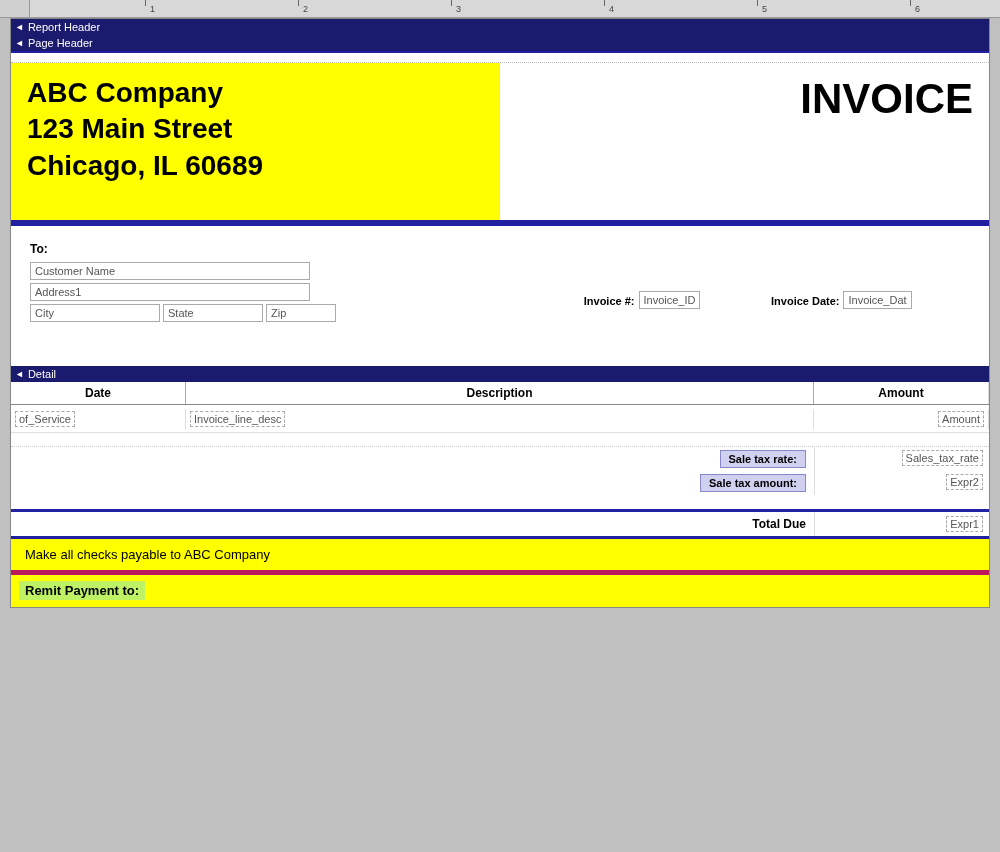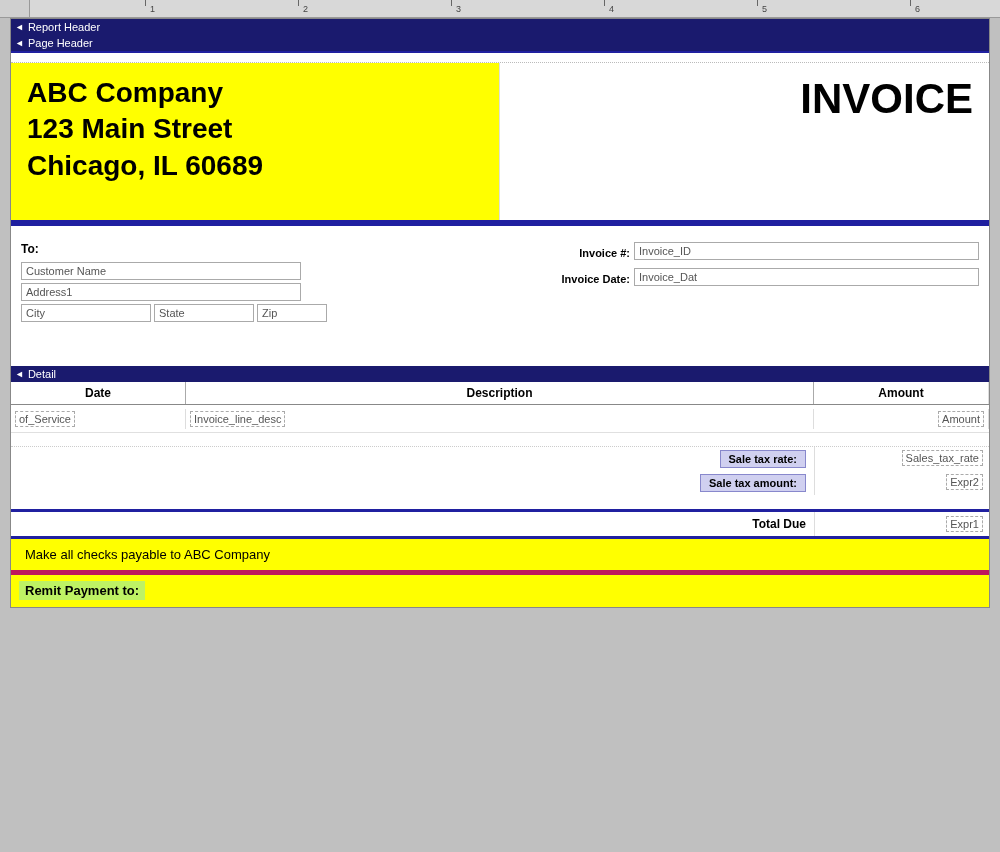--- a/index.html
+++ b/index.html
@@ -234,34 +234,34 @@
     </div>
     <div class="invoice-title-block">
       <div class="invoice-title">INVOICE</div>
     </div>
   </div>
 
   <div class="blue-divider"></div>
 
   <div class="grid-area" style="height:10px;"></div>
 
-  <div style="display:grid; grid-template-columns:1fr 1fr; min-height:130px;" class="grid-area">
+  <div style="display:grid; grid-template-columns:1fr 1fr; min-height:130px;margin-left:9px;" class="grid-area">
 
     <div style="padding:6px 10px;">
       <div style="font-weight:bold; font-size:12px; margin-bottom:6px;">To:</div>
       <div class="field-box" style="width:280px;">Customer Name</div>
       <div class="field-box" style="width:280px; margin-top:3px;">Address1</div>
       <div style="display:grid; grid-template-columns:130px 100px 70px; gap:3px; margin-top:3px;">
         <div class="field-box">City</div>
         <div class="field-box">State</div>
         <div class="field-box">Zip</div>
       </div>
     </div>
 
-    <div style="padding:6px 10px; display:flex; flex-direction:column; gap:5px;">
+    <div style="padding:6px 10px; display:flex; flex-direction:row; gap:19px;">
       <div style="display:grid; grid-template-columns:120px 1fr; gap:4px; align-items:center;">
         <div style="font-weight:bold; text-align:right; font-size:11px;">Invoice #:</div>
         <div class="field-box">Invoice_ID</div>
       </div>
       <div style="display:grid; grid-template-columns:120px 1fr; gap:4px; align-items:center;">
         <div style="font-weight:bold; text-align:right; font-size:11px;">Invoice Date:</div>
         <div class="field-box">Invoice_Dat</div>
       </div>
     </div>
   </div>

